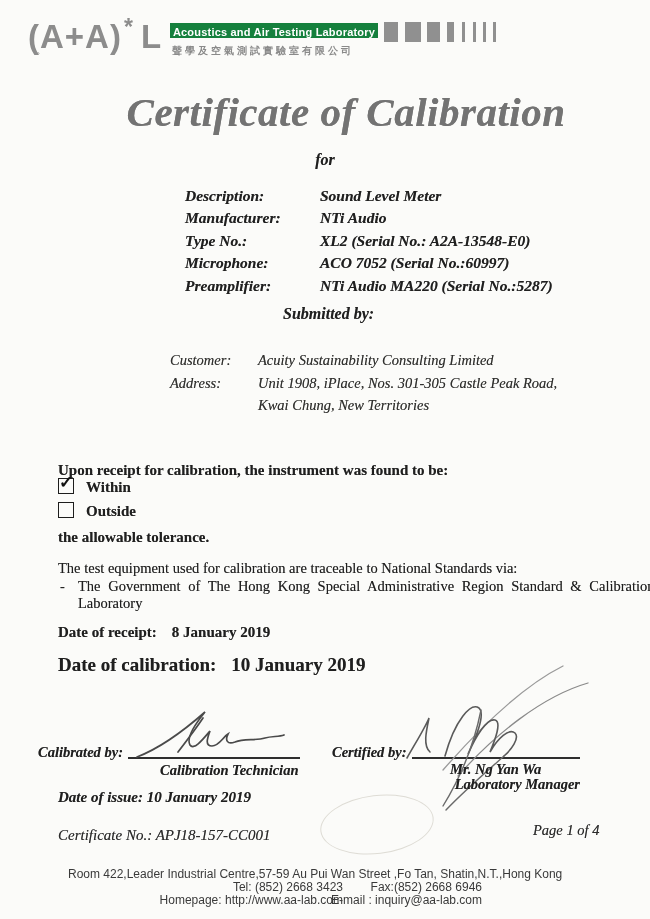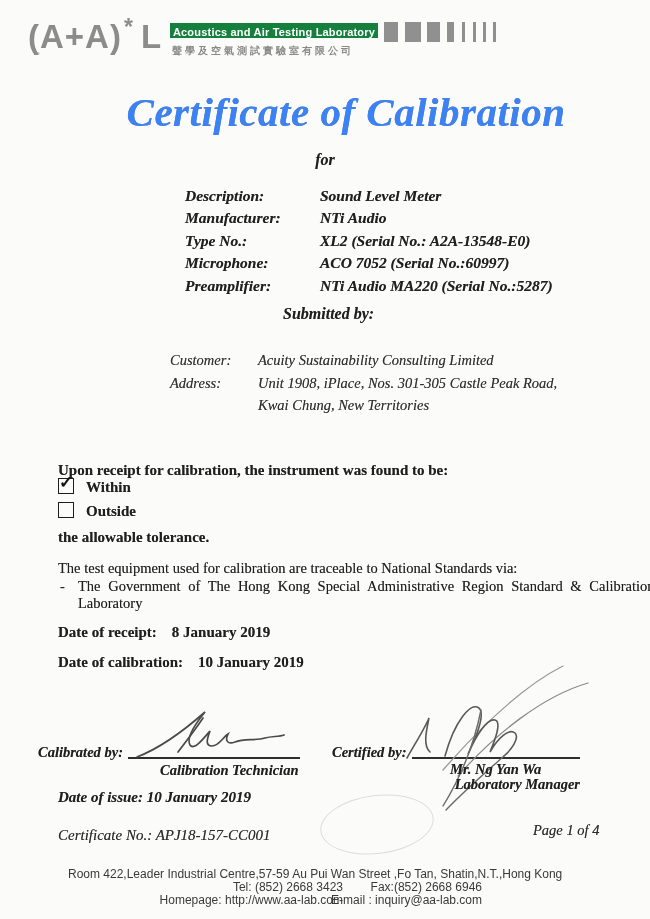--- a/index.html
+++ b/index.html
@@ -23,21 +23,21 @@
         color:#fff;font-size:11px;font-weight:bold;line-height:19px;text-align:center;
         letter-spacing:0.2px;}
   .logo-bars{left:384px;top:22px;height:20px;display:flex;align-items:stretch;}
   .logo-bars div{background:#909090;}
   .company-zh{left:172px;top:44px;font-size:10px;letter-spacing:3px;color:#8a8a8a;
         font-weight:bold;}
   .scan-tick{left:36px;top:50px;color:#a9a9a9;font-size:14px;}
 
   
   .doc-title{left:0;right:0;top:88px;text-align:center;font-size:41px;
-        font-weight:bold;font-style:italic;letter-spacing:0.5px;color:#3b82f6;margin-left:42px;}
+        font-weight:bold;font-style:italic;letter-spacing:0.5px;color:#737373;margin-left:42px;}
   .for-label{left:0;right:0;top:151px;text-align:center;font-size:16px;
         font-weight:bold;font-style:italic;}
 
   
   .inst{left:165px;top:187px;font-size:15.5px;font-weight:bold;font-style:italic;}
   .inst .row{height:22.4px;white-space:nowrap;}
   .inst .lab{display:inline-block;width:135px;margin-left:20px;}
   .submitted{left:283px;top:305px;font-size:16px;font-weight:bold;font-style:italic;}
 
   
@@ -59,21 +59,21 @@
   .outro{left:58px;top:529px;font-size:15px;font-weight:bold;}
 
   
   .trace1{left:58px;top:560px;font-size:14.5px;}
   .trace-dash{left:60px;top:578px;font-size:14.5px;}
   .trace2{left:78px;top:578px;width:514px;font-size:14.5px;word-spacing:4px;white-space:nowrap;}
   .trace3{left:78px;top:595px;font-size:14.5px;}
 
   
   .d-receipt{left:58px;top:624px;font-size:15px;font-weight:bold;}
-  .d-cal{left:58px;top:654px;font-size:15px;font-weight:bold;}
+  .d-cal{left:58px;top:654px;font-size:19px;font-weight:bold;}
   .dgap{margin-left:15px;}
   .d-issue{left:58px;top:789px;font-size:15px;font-weight:bold;font-style:italic;}
 
   
   .sig-label{font-size:14.5px;font-weight:bold;font-style:italic;}
   .cal-label{left:38px;top:744px;}
   .cert-label{left:332px;top:744px;}
   .sig-line{height:0;border-top:2px solid #2e2e2e;}
   .cal-line{left:128px;top:757px;width:172px;}
   .cert-line{left:412px;top:757px;width:168px;}

